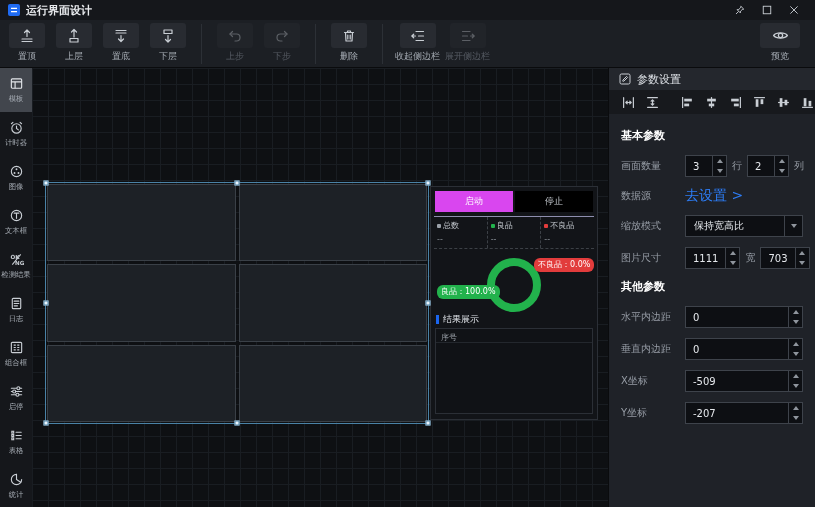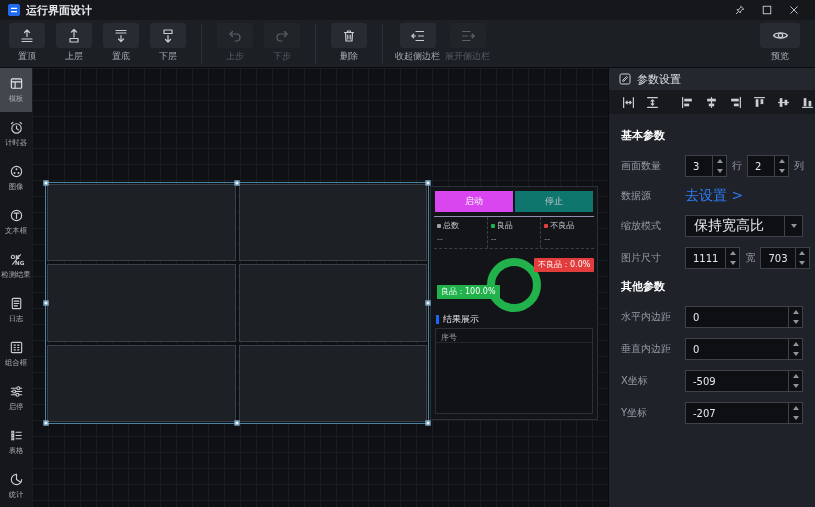--- a/index.html
+++ b/index.html
@@ -40,30 +40,30 @@
   .sel-wrap { position:absolute; left:13px; top:114px; width:384px; height:242px; border:1px solid #4a82a6; cursor:move; }
   .cellgrid { position:absolute; inset:1px; display:grid; grid-template-columns:1fr 1fr; grid-template-rows:1fr 1fr 1fr; gap:3px; }
   .cell { background:#1d2126; border:1px solid #3a4047; }
   .handle { position:absolute; width:5px; height:5px; background:#eaf4fc; border:1px solid #4a82a6; transform:translate(-50%,-50%); z-index:5; }
 
   
   .rpanel { position:absolute; left:398px; top:118px; width:168px; height:234px; background:#121418; border:1px solid #2b2f36; display:flex; flex-direction:column; }
   .rp-buttons { display:flex; gap:2px; padding:4px 4px 3px; }
   .rp-btn { flex:1; height:21px; font-size:9px; display:flex; align-items:center; justify-content:center; cursor:pointer; }
   .rp-btn.start { background:#d946ef; color:#fff; }
-  .rp-btn.stop { background:#0f766e; color:#c9ced4; }
+  .rp-btn.stop { background:#000000; color:#c9ced4; }
   .rp-stats { display:flex; margin:1px 3px 0; height:33px; border-top:1px solid #8e8eae; border-bottom:1px dashed #3c4046; }
   .rp-stat { flex:1; padding:3px 3px 0; display:flex; flex-direction:column; gap:4px; }
   .rp-stat + .rp-stat { border-left:1px dashed #3c4046; }
   .rp-stat .hd { display:flex; align-items:center; gap:2px; font-size:8px; color:#c9ced4; }
   .dot { width:4px; height:4px; border-radius:1px; flex-shrink:0; }
   .rp-stat .vv { font-size:8px; color:#8a9098; }
   .rp-chart { position:relative; height:63px; }
   .donut { position:absolute; left:56px; top:9px; width:54px; height:54px; border:8px solid #22b24c; border-radius:50%; }
-  .badge { position:absolute; font-size:8px; line-height:1; padding:3px 4px; color:#fff; white-space:nowrap; border-radius:1px; }
+  .badge { position:absolute; font-size:8px; line-height:1; padding:3px 4px; color:#fff; white-space:nowrap; border-radius:6px; }
   .badge.bad { left:103px; top:9px; background:#e23c3c; }
   .badge.good { left:6px; top:36px; background:#22b24c; }
   .rp-result-hd { display:flex; align-items:center; gap:4px; padding:0 5px; height:15px; }
   .blue-bar { width:3px; height:9px; background:#1b66f0; }
   .rp-result-title { font-size:9px; font-weight:normal; color:#dfe3e8; }
   .rp-table { flex:1; margin:1px 4px 5px; border:1px solid #2b2f36; background:#101216; }
   .rp-table .th { height:14px; font-size:8px; color:#9aa0a8; padding:3px 5px; border-bottom:1px solid #23272d; }
 
   
   .inspector { width:207px; background:#1f2228; border-left:1px solid #0a0b0d; display:flex; flex-direction:column; flex-shrink:0; }
@@ -80,21 +80,21 @@
   .num .v { padding:0 7px; font-size:10px; color:#e6e9ed; display:flex; align-items:center; min-width:26px; }
   .num.grow { flex:1; } .num.grow .v { flex:1; }
   .sp { width:14px; border-left:1px solid #3e434b; display:flex; flex-direction:column; cursor:pointer; }
   .sp .u,.sp .d { flex:1; display:flex; align-items:center; justify-content:center; }
   .tri-up { width:0; height:0; border-left:3px solid transparent; border-right:3px solid transparent; border-bottom:4px solid #8f959d; }
   .tri-down { width:0; height:0; border-left:3px solid transparent; border-right:3px solid transparent; border-top:4px solid #8f959d; }
   .unit { font-size:10px; color:#969ca5; margin:0 5px; white-space:nowrap; }
   .unit.last { margin-right:0; }
   .link { font-size:14px; color:#2d7df6; cursor:pointer; }
   .select { flex:1; height:22px; border:1px solid #3e434b; background:#0d0f13; display:flex; align-items:center; cursor:pointer; }
-  .select .v { flex:1; padding:0 8px; font-size:14px; color:#e6e9ed; }
+  .select .v { flex:1; padding:0 8px; font-size:10px; color:#e6e9ed; }
   .select .caret { width:18px; height:100%; border-left:1px solid #3e434b; display:flex; align-items:center; justify-content:center; }
 </style>
 </head>
 <body>
 
 <div class="titlebar">
   <span>
     <svg width="12" height="12" viewBox="0 0 12 12">
         <rect width="12" height="12" rx="2" fill="#1f6bf2"></rect>
         <path d="M3 4.3h6M3 7.7h6" stroke="#fff" stroke-width="1.2"></path>

